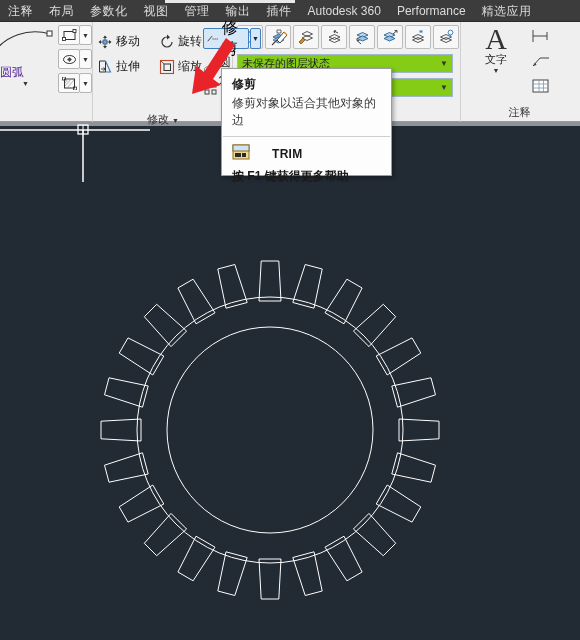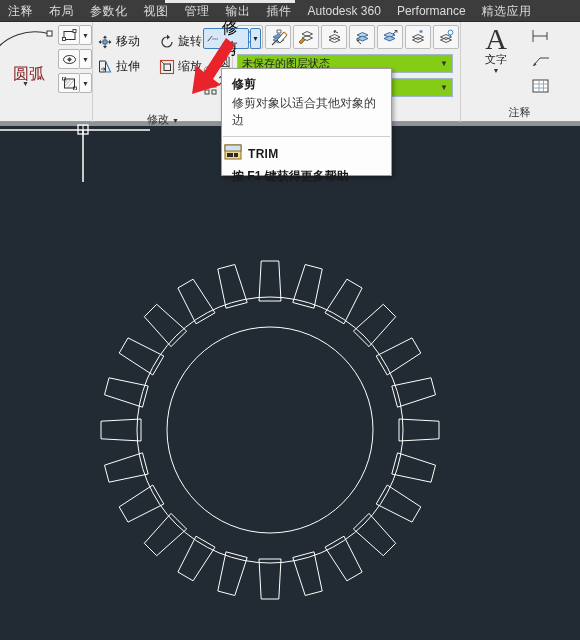--- a/index.html
+++ b/index.html
@@ -51,21 +51,21 @@
   }
   .drop {
     width: 13px; height: 20px; border: 1px solid #b5b5b5; background: #fafafa;
     display: inline-flex; align-items: center; justify-content: center;
     font-size: 7px; color: #333; border-radius: 2px; margin-left: -1px;
   }
 
   
   #panel-draw { width: 92px; }
   .draw-col-a { position: absolute; left: -12px; top: 4px; width: 70px; }
-  .draw-arc-label { font-size: 16px; color: #7f1d1d; position: absolute; left: 0px; top: 42px; margin-left: 13px; }
+  .draw-arc-label { font-size: 12px; color: #4c1d95; position: absolute; left: 0px; top: 42px; }
   .draw-arc-caret { position: absolute; left: 22px; top: 58px; font-size: 7px; color: #333; }
   .draw-col-b { position: absolute; left: 58px; top: 3px; }
   .draw-col-b .row { display: flex; margin-bottom: 4px; }
 
   
   #panel-modify { width: 140px; }
   .mod-grid { position: absolute; left: 4px; top: 3px; }
   .mod-row { display: flex; align-items: flex-end; height: 25px; }
   .mod-cell { width: 62px; display: flex; align-items: center; gap: 3px; }
   .mod-cell .lbl { font-size: 12px; color: #1a1a1a; }
@@ -114,21 +114,21 @@
 
   
   .tooltip {
     position: absolute; left: 221px; top: 68px; width: 171px; height: 108px;
     background: #fdfdfd; border: 1px solid #9c9c9c; z-index: 40;
     box-shadow: 2px 2px 4px rgba(0,0,0,0.30);
   }
   .tt-title { font-size: 12px; font-weight: bold; color: #1a1a1a; padding: 7px 10px 2px 10px; }
   .tt-desc  { font-size: 12px; color: #3a3a3a; padding: 0 10px 7px 10px; }
   .tt-sep   { height: 1px; background: #cfcfcf; margin: 0 1px; }
-  .tt-cmd   { display: flex; align-items: center; gap: 6px; padding: 7px 10px 3px 2px; }
+  .tt-cmd   { display: flex; align-items: center; gap: 22px; padding: 7px 10px 3px 10px; }
   .tt-cmd .cmdname { font-size: 12px; font-weight: bold; color: #1a1a1a; letter-spacing: .3px; }
   .tt-help  { font-size: 12px; font-weight: bold; color: #1a1a1a; padding: 1px 10px 7px 10px; }
 
   
   .red-arrow { position: absolute; left: 186px; top: 32px; width: 80px; height: 68px; z-index: 50; pointer-events: none; }
 
   
   .canvas {
     position: absolute; left: 0; top: 122px; width: 580px; height: 518px;
     background: #222a33; overflow: hidden;

